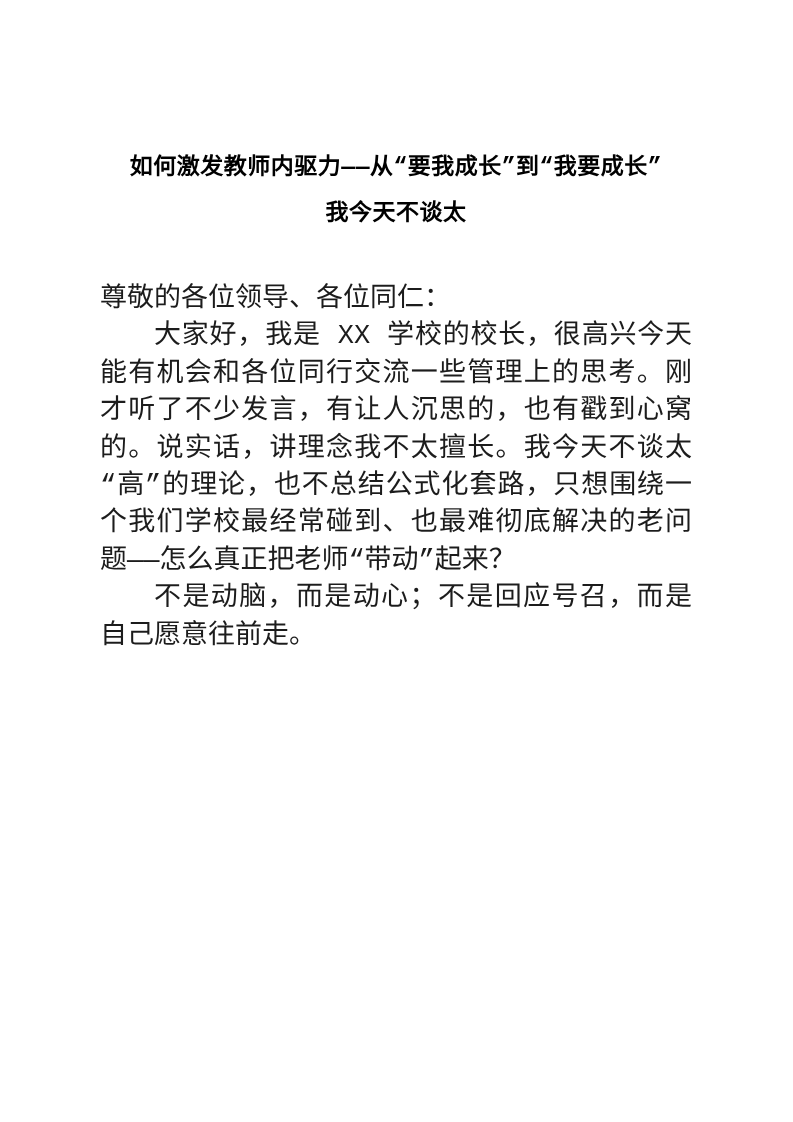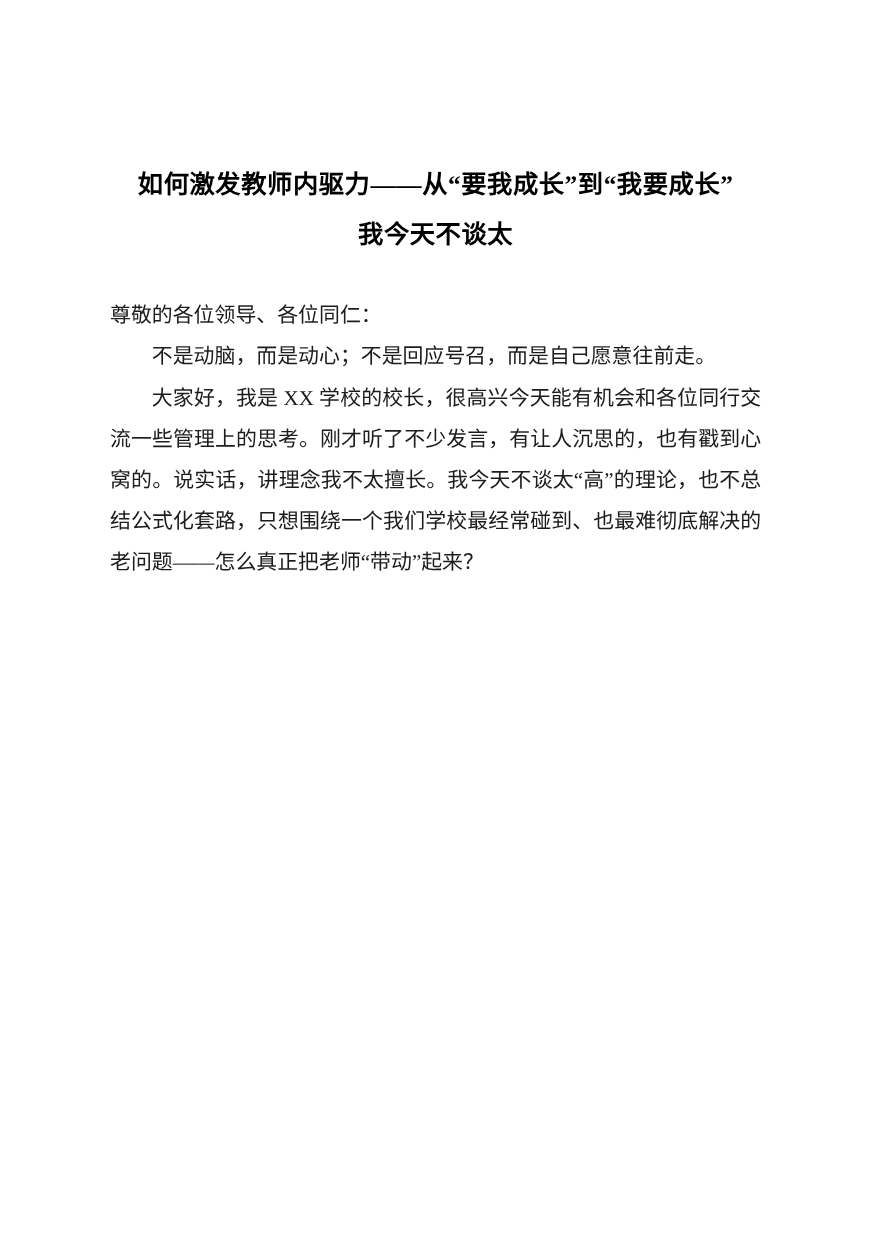--- a/index.html
+++ b/index.html
@@ -7,40 +7,40 @@
     margin: 0;
     padding: 0;
     background: #ffffff;
   }
   .page {
     position: relative;
     width: 793px;
     height: 1122px;
     background: #ffffff;
     overflow: hidden;
-    font-family: Liberation Serif, serif;
+    font-family: Liberation Mono, monospace;
   }
   .content {
     position: absolute;
     left: 100px;
     top: 145px;
     width: 592px;
   }
   .doc-title {
     color: #000000;
     font-weight: 700;
     font-size: 23px;
     line-height: 46px;
     text-align: center;
     letter-spacing: 0.5px;
   }
   .doc-body {
-    margin-top: 32px;
+    margin-top: 44px;
     color: #1c1c1c;
-    font-size: 19px;
+    font-size: 27px;
     line-height: 37.4px;
     text-align: justify;
     text-justify: inter-ideograph;
   }
   .doc-body p.para {
     margin: 0;
     padding: 0;
   }
   .doc-body p.para.indent {
     text-indent: 2em;
@@ -51,17 +51,17 @@
 
 <div class="page">
   <div class="content">
     <div class="doc-title">
       <div>如何激发教师内驱力——从“要我成长”到“我要成长”</div>
       <div>我今天不谈太</div>
     </div>
     <div class="doc-body">
 
     <p class="para">尊敬的各位领导、各位同仁：</p>
+        <p class="para indent">大家好，我是 XX 学校的校长，很高兴今天能有机会和各位同行交流一些管理上的思考。刚才听了不少发言，有让人沉思的，也有戳到心窝的。说实话，讲理念我不太擅长。我今天不谈太“高”的理论，也不总结公式化套路，只想围绕一个我们学校最经常碰到、也最难彻底解决的老问题——怎么真正把老师“带动”起来？</p>
         <p class="para indent">不是动脑，而是动心；不是回应号召，而是自己愿意往前走。</p>
-        <p class="para indent">大家好，我是 XX 学校的校长，很高兴今天能有机会和各位同行交流一些管理上的思考。刚才听了不少发言，有让人沉思的，也有戳到心窝的。说实话，讲理念我不太擅长。我今天不谈太“高”的理论，也不总结公式化套路，只想围绕一个我们学校最经常碰到、也最难彻底解决的老问题——怎么真正把老师“带动”起来？</p>
       </div>
   </div>
 </div>
 
 </body></html>

